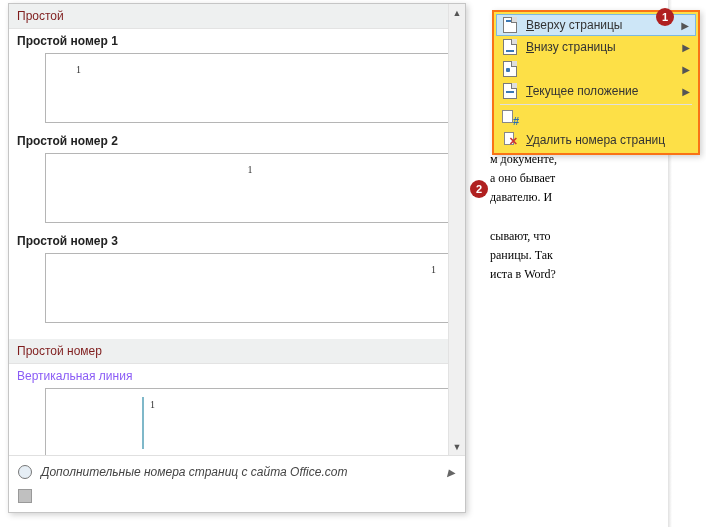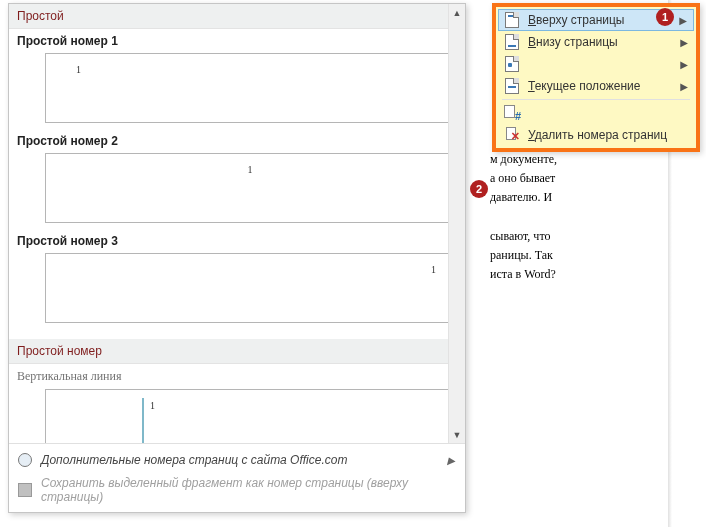--- a/index.html
+++ b/index.html
@@ -107,24 +107,24 @@
     position: absolute; right: 10px; font-size: 10px; color: #666;
   }
   .icon16 {
     width: 16px; height: 16px;
     display: inline-flex; align-items:center; justify-content:center;
     flex-shrink: 0;
   }
   
   .flyout {
     position: absolute;
-    left: 492px; top: 3px;
+    left: 492px; top: 10px;
     width: 208px;
-    background: #fef9c3;
-    border: 4px solid #f97316;
+    background: #fde047;
+    border: 2px solid #f97316;
     box-shadow: 2px 2px 6px rgba(0,0,0,0.18);
     padding: 2px;
   }
   .menu-item {
     display: flex;
     align-items: center;
     padding: 4px 6px;
     gap: 8px;
     color: #333;
     position: relative;
@@ -200,21 +200,21 @@
 
     <div class="item-label">Простой номер 3</div>
     <div class="preview">
       <span class="pn" style="right:18px;top:10px;">1</span>
     </div>
 
     <div style="height:10px;"></div>
 
     <div class="section-header">Простой номер</div>
 
-    <div class="item-label" style="font-weight:normal;color:#737373;font-family:Liberation Serif, serif;">Вертикальная линия</div>
+    <div class="item-label" style="font-weight:normal;color:#8b5cf6;">Вертикальная линия</div>
     <div class="preview">
       <div class="vline"></div>
       <span class="pn" style="left:104px;top:10px;">1</span>
     </div>
 
     <div class="gallery-scroll">
       <div class="scroll-btn">▲</div>
       <div class="scroll-btn">▼</div>
     </div>
   </div>
@@ -224,21 +224,20 @@
       <span class="icon16">
           <span class="ic-globe"></span>
         </span>
       <span>Дополнительные номера страниц с сайта Office.com</span>
       <span class="sub-arrow">▶</span>
     </div>
     <div class="footer-item disabled">
       <span class="icon16">
           <span class="ic-save"></span>
         </span>
-      <span>Сохранить выделенный фрагмент как номер страницы (вверху страницы)</span>
     </div>
   </div>
 </div>
 
 <div class="flyout">
   <div class="menu-item highlight">
     <span class="icon16">
         <span class="ic-page">
           <span class="bar top"></span>
         </span>

